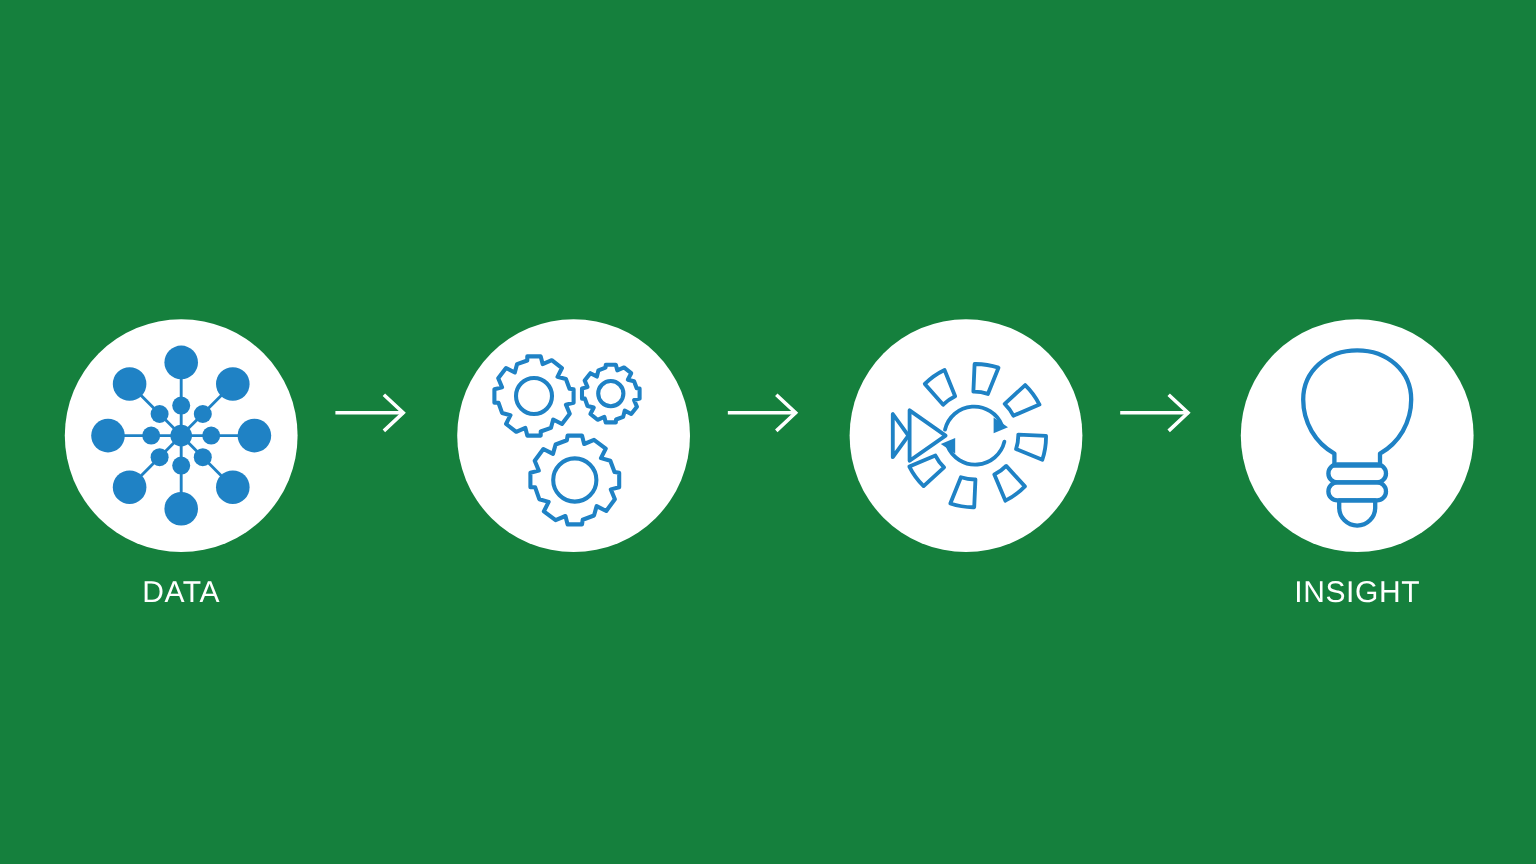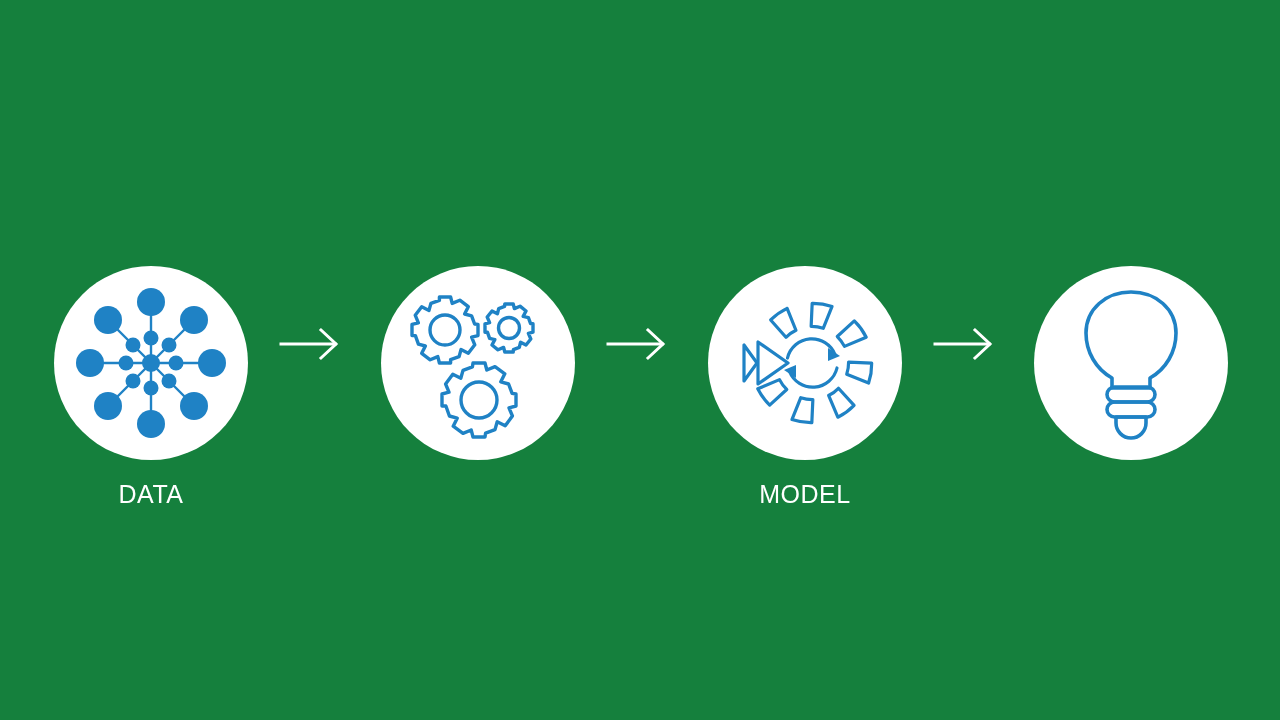--- a/index.html
+++ b/index.html
@@ -180,21 +180,20 @@
             <path d="M 120,82 L 132,90 L 120,95 Z"></path>
             <path d="M 88,112 L 76,104 L 88,99 Z"></path>
           </g>
           <g fill="none" stroke="#1f82c5" stroke-width="3.2" stroke-linejoin="round">
 
             <path d="M 36,79 L 36,115 L 49,97 Z"></path>
             <path d="M 50,76 L 50,118 L 80,97 Z"></path>
           </g>
         </svg>
       </div>
-      <div class="stage-label">MODEL</div>
     </div>
 
     <div class="stage-node" style="left:1011px;">
       <div class="circle-wrap">
         <div class="circle-bg"></div>
         <svg class="icon-svg" viewBox="0 0 194 194">
           <g fill="none" stroke="#1f82c5" stroke-width="3.6" stroke-linejoin="round" stroke-linecap="round">
 
             <path d="M 78,112
                      C 62,103 52,86 52,67
@@ -203,20 +202,21 @@
                      C 142,86 132,103 116,112
                      L 116,122 L 78,122 Z"></path>
 
             <rect x="73" y="121" width="48" height="15" rx="7.5"></rect>
             <rect x="73" y="136" width="48" height="15" rx="7.5"></rect>
 
             <path d="M 82,151 L 112,151 L 112,157 A 15,15 0 0 1 82,157 Z"></path>
           </g>
         </svg>
       </div>
+      <div class="stage-label">INSIGHT</div>
     </div>
 
     <svg class="arrow" style="left:279px;" viewBox="0 0 62 40">
       <g stroke="#ffffff" stroke-width="3" fill="none" stroke-linecap="square">
         <line x1="2" y1="20" x2="56" y2="20"></line>
         <polyline points="42,6 57,20 42,34"></polyline>
       </g>
     </svg>
 
     <svg class="arrow" style="left:606px;" viewBox="0 0 62 40">

